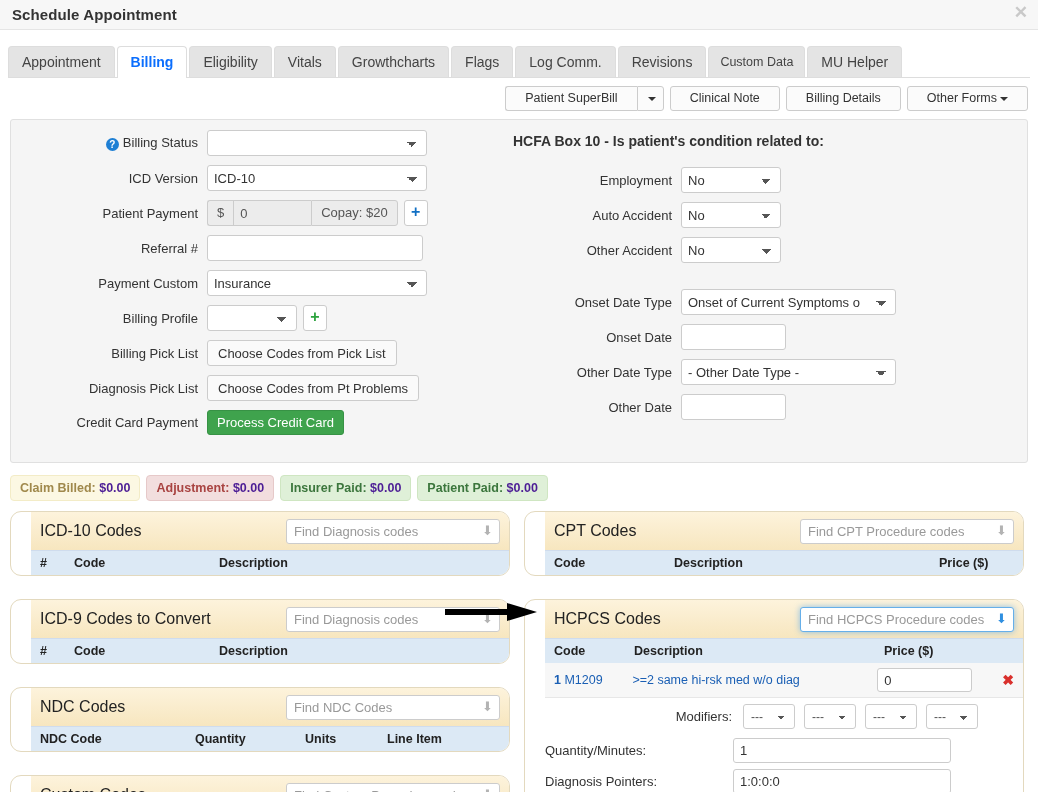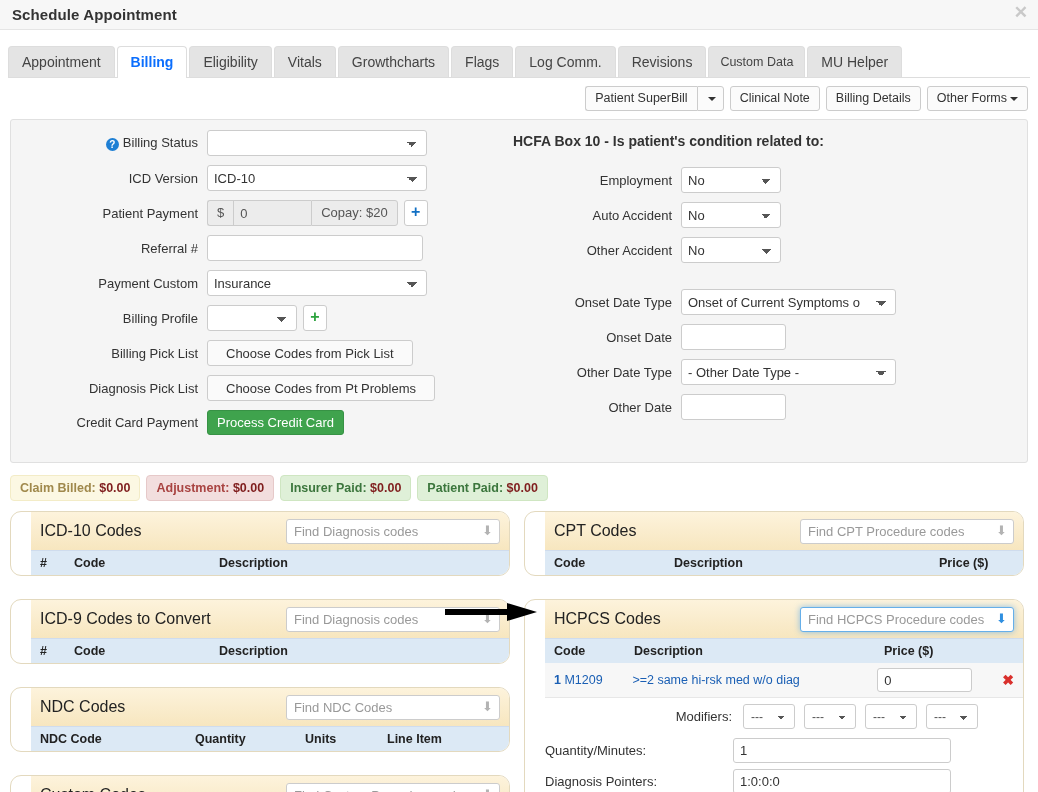--- a/index.html
+++ b/index.html
@@ -79,21 +79,21 @@
     align-items: center;
     margin: 8px 10px 0 0;
     gap: 6px;
   }
   .btn {
     background: #fbfbfb;
     border: 1px solid #ccc;
     border-radius: 3px;
     font-size: 12.5px;
     color: #333;
-    padding: 4px 9px;
+    padding: 4px 19px;
     height: 25px;
     line-height: 15px;
     cursor: pointer;
     white-space: nowrap;
   }
   .btn-group { display: flex; gap: 0; }
   .btn-group .btn:first-child { border-radius: 3px 0 0 3px; border-right: none; }
   .btn-group .btn:last-child { border-radius: 0 3px 3px 0; padding: 4px 7px; }
   .caret { display:inline-block; width:0;height:0;
     border-left:4px solid transparent;border-right:4px solid transparent;
@@ -201,21 +201,21 @@
     cursor: pointer;
   }
   .plus-btn.green { color: #2ca33e; }
   .pick-btn {
     background: #fafafa;
     border: 1px solid #ccc;
     border-radius: 3px;
     height: 26px;
     font-size: 13px;
     color: #333;
-    padding: 0 18px;
+    padding: 0 10px;
     cursor: pointer;
   }
   .cc-btn {
     background: #3fa34d;
     border: 1px solid #379245;
     border-radius: 3px;
     color: #fff;
     font-size: 13px;
     height: 25px;
     padding: 0 9px;
@@ -239,21 +239,21 @@
     gap: 6px;
     margin: 12px 0 0 10px;
   }
   .badge {
     border-radius: 4px;
     padding: 5px 9px;
     font-size: 12.5px;
     font-weight: bold;
     border: 1px solid transparent;
   }
-  .badge .amt { color: #7f1d1d; }
+  .badge .amt { color: #4c1d95; }
   .badge.billed  { background: #fcf8e3; border-color: #f3ecc7; color: #a0894c; }
   .badge.adjust  { background: #f2dede; border-color: #e6c9c9; color: #a94442; }
   .badge.insurer { background: #dff0d8; border-color: #cfe6c2; color: #3c763d; }
   .badge.patient { background: #dff0d8; border-color: #cfe6c2; color: #3c763d; }
 
   
   .columns { display: flex; gap: 14px; margin: 10px 8px 0 10px; }
   .col { width: 500px; }
   .code-panel {
     border: 1px solid #e3d9be;

